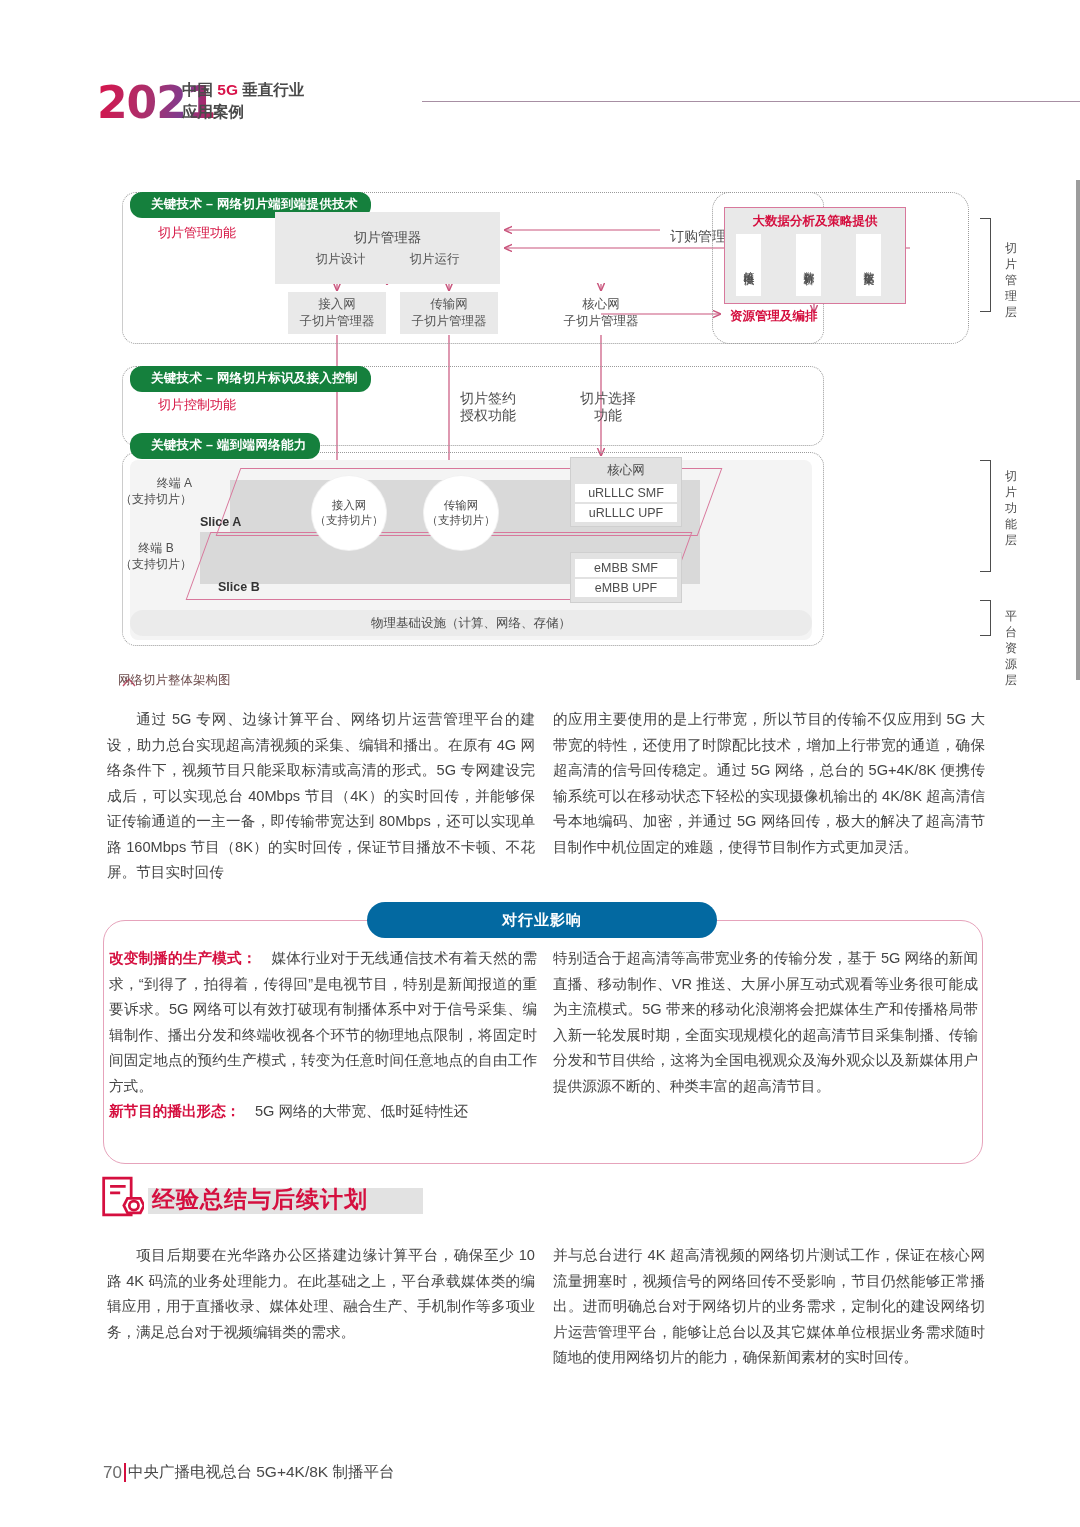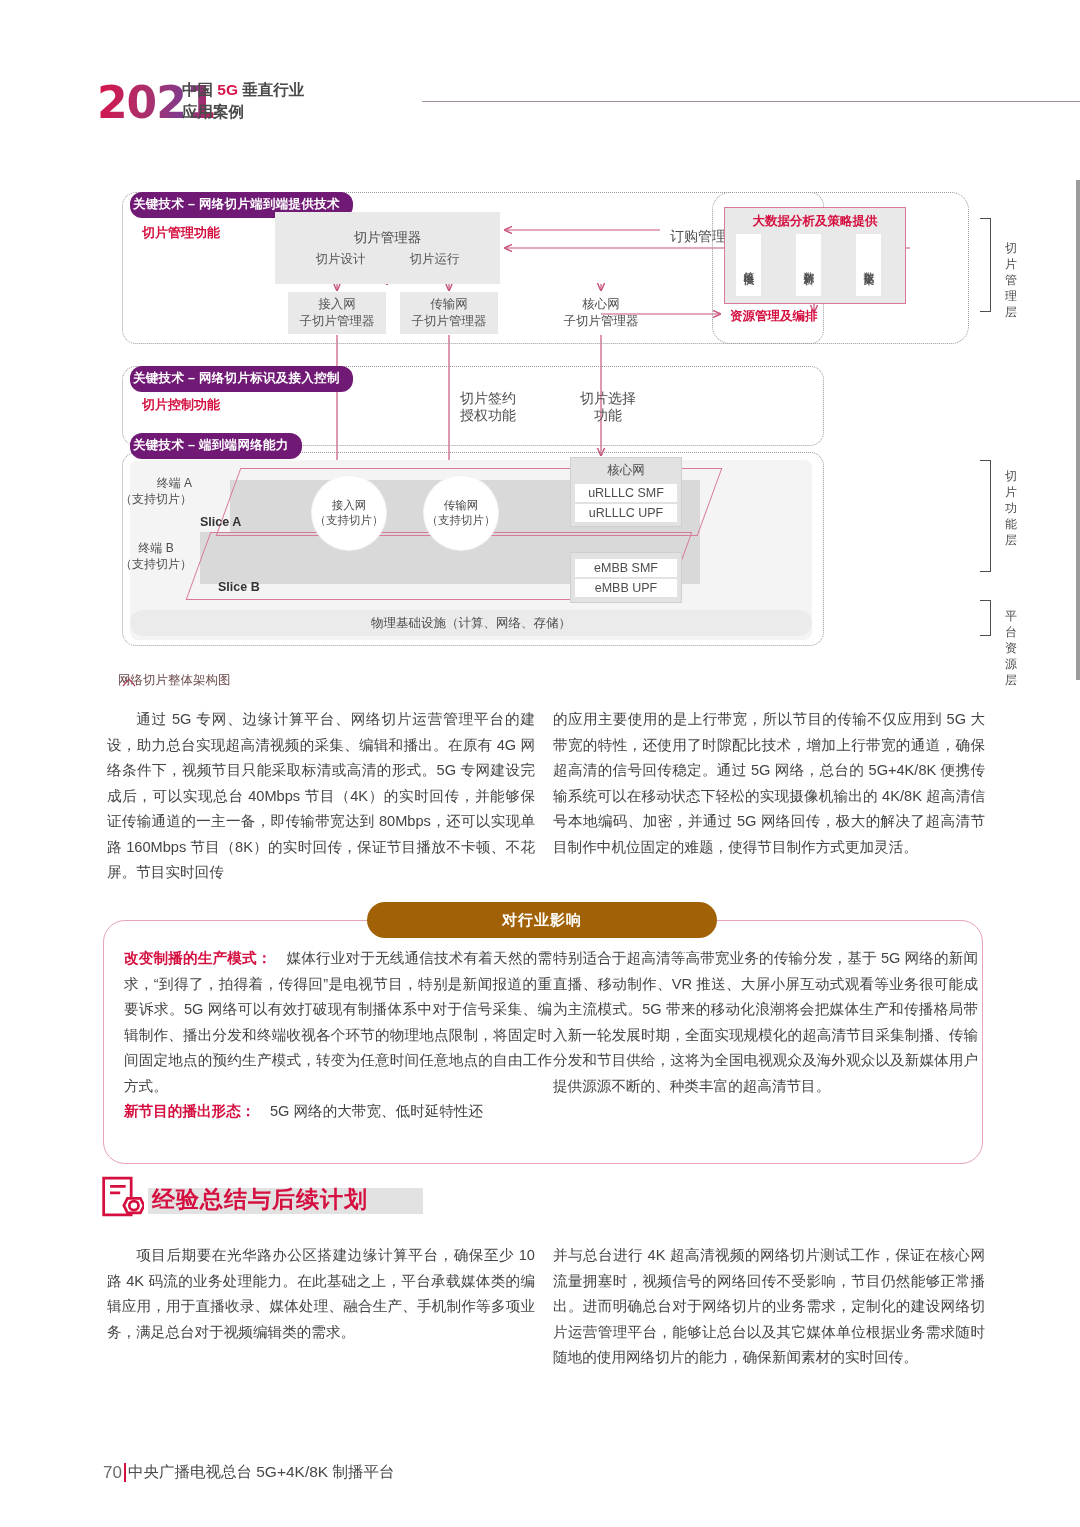--- a/index.html
+++ b/index.html
@@ -28,29 +28,29 @@
   
   .diagram{position:absolute;left:100px;top:180px;width:880px;height:480px;}
 
   .dotted-box{position:absolute;border:1px dotted #9a9a9a;border-radius:14px;}
   .db1{left:22px;top:12px;width:700px;height:150px;}
   .db2{left:22px;top:186px;width:700px;height:78px;}
   .db3{left:22px;top:272px;width:700px;height:192px;}
   .db-right{left:612px;top:12px;width:255px;height:150px;border-radius:18px;}
 
   .pill{
-    position:absolute;background:#701a75;color:#fff;border-radius:12px;
-    font-size:12.5px;font-weight:bold;padding:4px 13px 5px 3px;white-space:nowrap;
+    position:absolute;background:#15803d;color:#fff;border-radius:12px;
+    font-size:12.5px;font-weight:bold;padding:4px 13px 5px 21px;white-space:nowrap;
     letter-spacing:.3px;
   }
   .pill1{left:30px;top:12px;}
   .pill2{left:30px;top:186px;}
   .pill3{left:30px;top:253px;}
 
-  .sub-label{position:absolute;color:#d50f3f;font-size:13px;font-weight:bold;white-space:nowrap;}
+  .sub-label{position:absolute;color:#d50f3f;font-size:13px;font-weight:normal;white-space:nowrap;margin-left:16px;}
   .sl1{left:42px;top:44px;}
   .sl2{left:42px;top:216px;}
 
   .gbox{
     position:absolute;background:#e9e9e9;color:#555;text-align:center;
     font-size:12.5px;line-height:17px;display:flex;flex-direction:column;
     align-items:center;justify-content:center;
   }
   .mgr{left:175px;top:32px;width:225px;height:72px;}
   .mgr-title{font-size:13.5px;color:#4a4a4a;margin-bottom:5px;}
@@ -134,25 +134,25 @@
   .p.noind{text-indent:0;}
 
   .body1L{top:707px;}
   .body1R{top:707px;}
 
   
   .impact-wrap{position:absolute;left:103px;top:920px;width:878px;height:242px;}
   .impact-border{position:absolute;left:0;top:0;width:878px;height:242px;border:1px solid #e6a3bb;border-radius:22px;}
   .impact-title{
     position:absolute;left:50%;transform:translateX(-50%);top:-18px;
-    background:#a16207;color:#fff;border-radius:19px;width:350px;height:36px;
+    background:#0369a1;color:#fff;border-radius:19px;width:350px;height:36px;
     display:flex;align-items:center;justify-content:center;font-size:15px;font-weight:bold;letter-spacing:1px;
   }
   .impact-col{position:absolute;top:26px;font-size:14.6px;line-height:25.5px;color:#444;text-align:justify;}
-  .impact-l{left:21px;width:428px;}
+  .impact-l{left:6px;width:428px;}
   .impact-r{left:450px;width:425px;}
   .lead{color:#d50f3f;font-weight:bold;}
 
   
   .sec2{position:absolute;left:100px;top:1176px;width:880px;}
   .sec2-bar{position:absolute;left:48px;top:12px;width:275px;height:26px;background:#e2e2e2;}
   .sec2-icon{position:absolute;left:0px;top:0px;width:44px;height:50px;}
   .sec2-title{position:absolute;left:52px;top:8px;font-size:23px;font-weight:bold;color:#d50f3f;letter-spacing:1px;}
 
   .body2L{top:1243px;}

